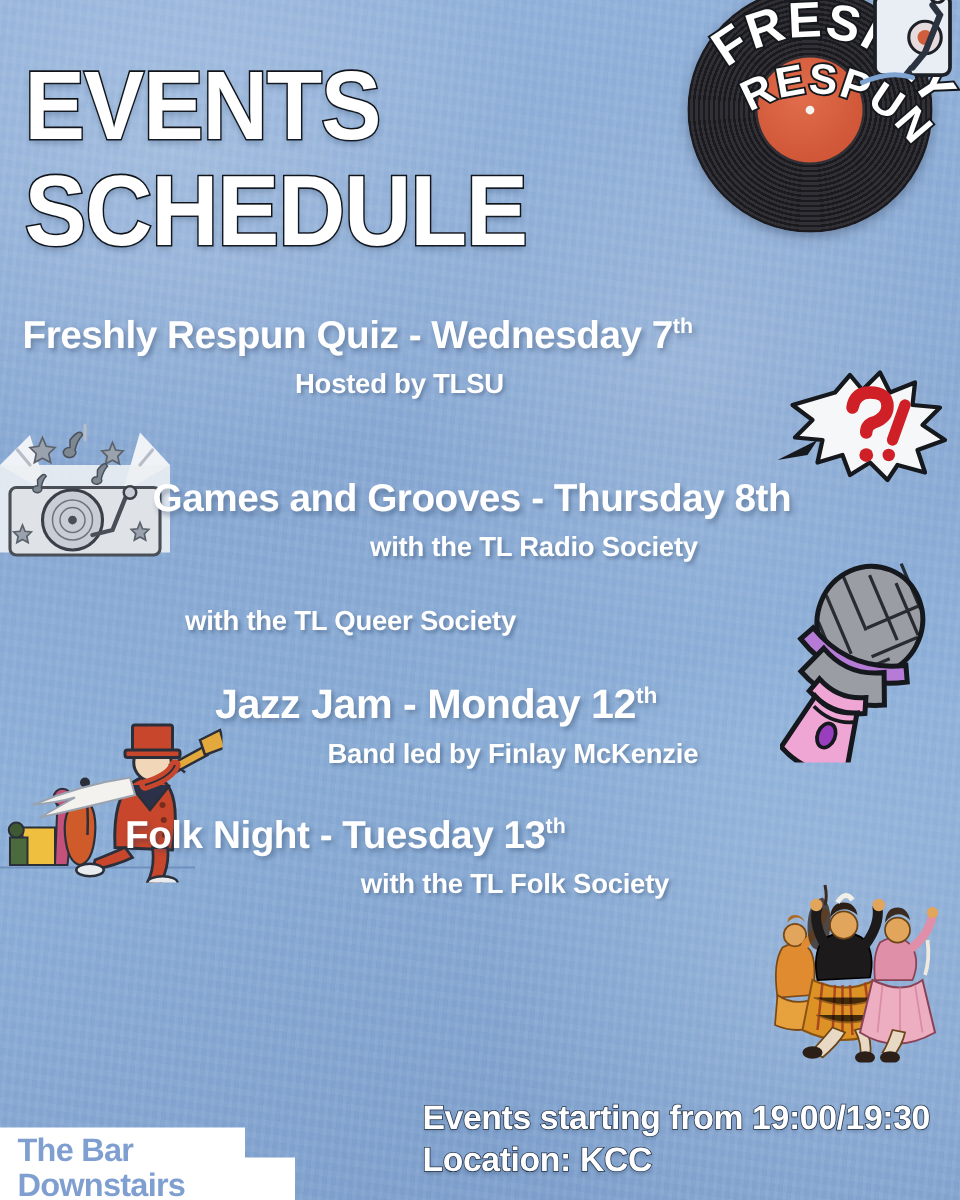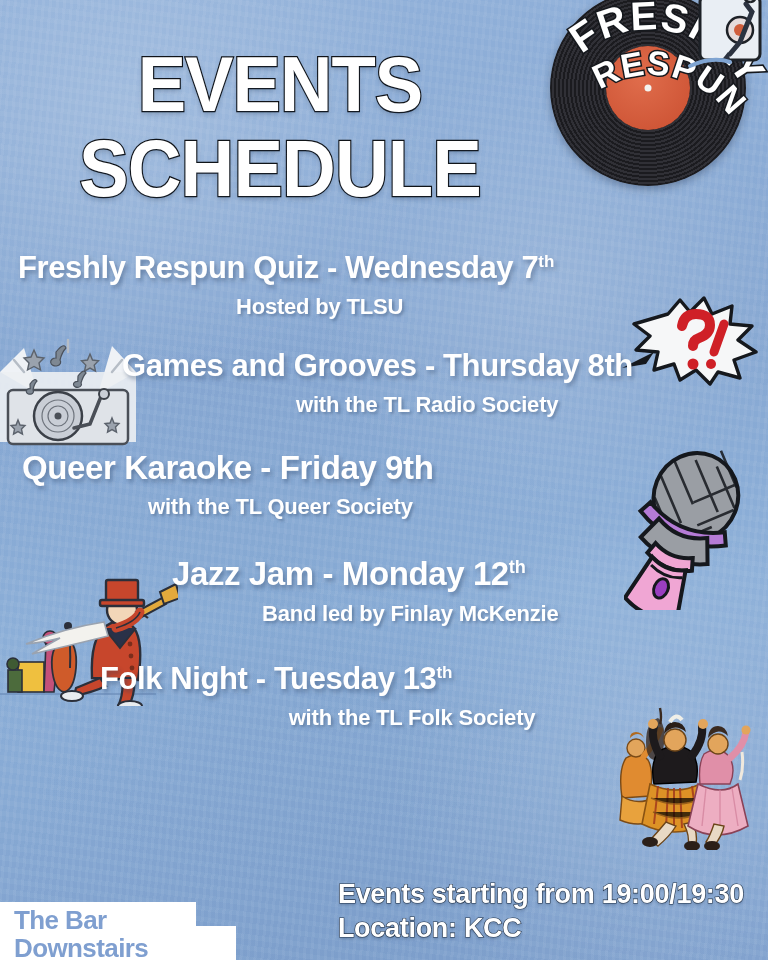--- a/index.html
+++ b/index.html
@@ -33,21 +33,21 @@
     background-image:
       repeating-linear-gradient(95deg, rgba(255,255,255,.05) 0 3px, rgba(0,0,0,.02) 3px 7px),
       repeating-linear-gradient(8deg, rgba(255,255,255,.035) 0 5px, rgba(0,0,0,.015) 5px 11px);
     opacity:.75;
     mix-blend-mode:overlay;
   }
 
   
   .headline{
     position:absolute; left:0; top:46px; width:560px;
-    text-align:center;
+    text-align:left;
     z-index:6;
   }
   .headline .line{
     display:block;
     font-weight:700;
     font-size:78px;
     line-height:.99;
     letter-spacing:-1px;
     color:#ffffff;
     font-stretch:condensed;
@@ -86,21 +86,21 @@
     line-height:1.2;
     margin-top:9px;
     letter-spacing:-.2px;
     text-shadow:2px 2px 3px rgba(35,58,92,.38);
     white-space:nowrap;
   }
 
   
   .event.e1 .ev-title{ padding-left:18px; }
   .event.e1 .ev-sub  { padding-left:236px; }
-  .event.e2          { margin-top:30px; }
+  .event.e2          { margin-top:63px; }
   .event.e2 .ev-title{ padding-left:122px; }
   .event.e2 .ev-sub  { padding-left:296px; }
   .event.e3          { margin-top:32px; }
   .event.e3 .ev-title{ padding-left:22px; font-size:33px; }
   .event.e3 .ev-sub  { padding-left:148px; }
   .event.e4          { margin-top:36px; }
   .event.e4 .ev-title{ padding-left:172px; font-size:33px; }
   .event.e4 .ev-sub  { padding-left:262px; }
   .event.e5          { margin-top:36px; }
   .event.e5 .ev-title{ padding-left:100px; }
@@ -245,23 +245,20 @@
     </div>
 
     <div class="event e2">
       <div class="ev-title">
         <span>Games and Grooves - Thursday 8th</span><sup></sup>
       </div>
       <div class="ev-sub">with the TL Radio Society</div>
     </div>
 
     <div class="event e3">
-      <div class="ev-title">
-        <span>Queer Karaoke - Friday 9th</span><sup></sup>
-      </div>
       <div class="ev-sub">with the TL Queer Society</div>
     </div>
 
     <div class="event e4">
       <div class="ev-title">
         <span>Jazz Jam - Monday 12</span><sup>th</sup>
       </div>
       <div class="ev-sub">Band led by Finlay McKenzie</div>
     </div>
 

